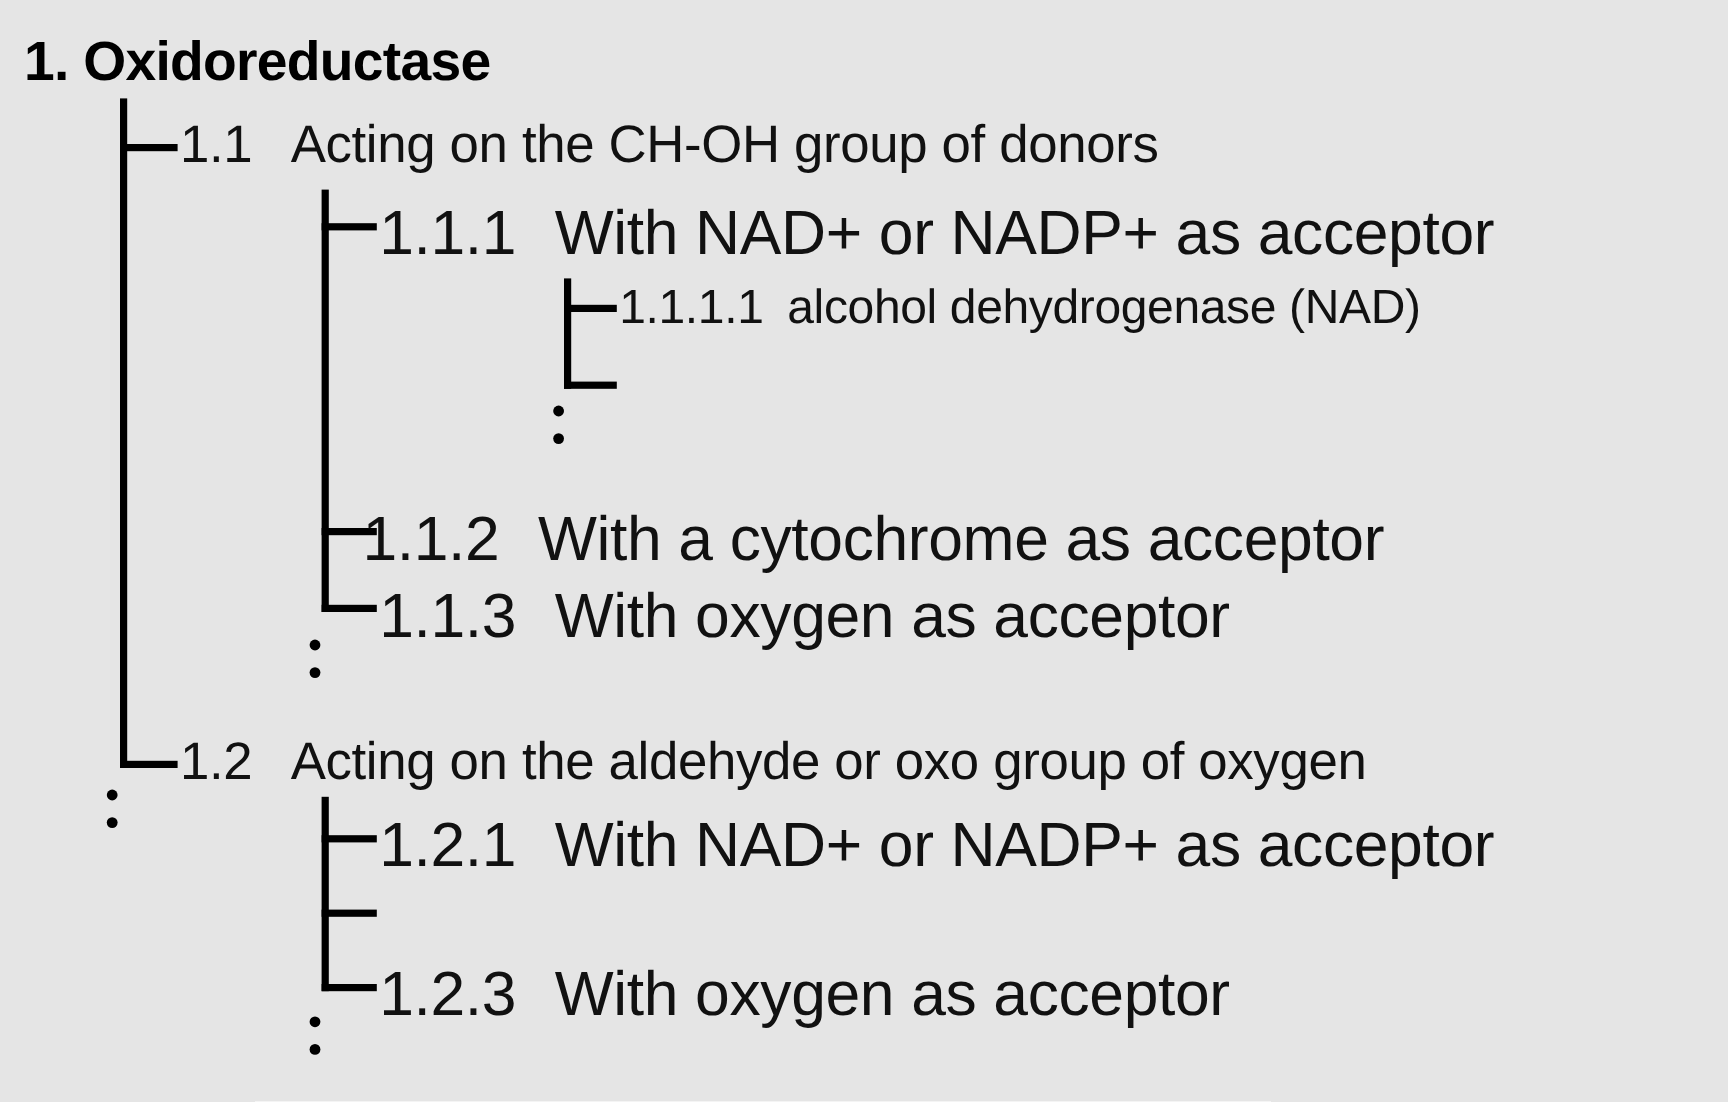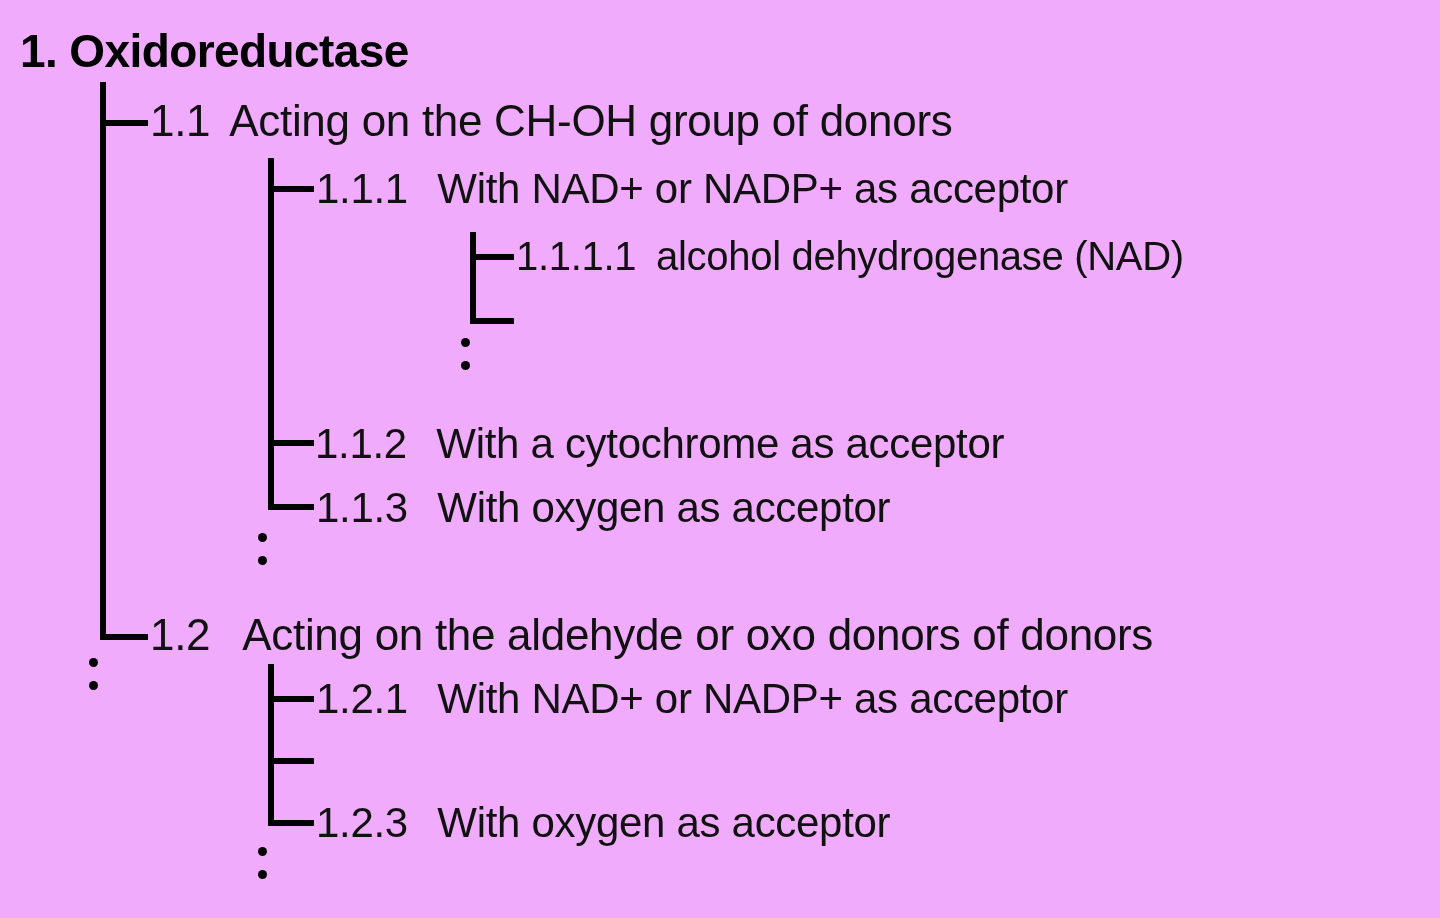--- a/index.html
+++ b/index.html
@@ -8,21 +8,21 @@
     background: #ffffff;
   }
   body {
     font-family: "Liberation Sans", sans-serif;
     color: #000000;
   }
   #canvas {
     position: relative;
     width: 1440px;
     height: 918px;
-    background: #f0abfc;
+    background: #e5e5e5;
     overflow: hidden;
   }
 
   
   .node {
     position: absolute;
     white-space: nowrap;
     font-family: "Liberation Sans", sans-serif;
     font-weight: 400;
     color: #111111;
@@ -39,21 +39,21 @@
     position: absolute;
     white-space: nowrap;
     font-weight: 700;
     color: #000000;
     font-size: 46px;
     letter-spacing: -0.6px;
   }
 
   
   .lvl1 { font-size: 44px; }
-  .lvl2 { font-size: 42px; }
+  .lvl2 { font-size: 52px; }
   .lvl3 { font-size: 40px; }
 
   
   .vline {
     position: absolute;
     background: #000000;
     width: 6px;
   }
   .hline {
     position: absolute;
@@ -89,21 +89,21 @@
 
   <div class="hline" style="left:100px; top:634px; width:48px;"></div>
 
   <div class="dots" style="left:89px; top:658px;">
     <i></i>
       <i></i>
   </div>
 
   <div class="node lvl1" style="left:150px; top:96px;">
     <span class="code">1.1</span>
-    <span class="desc" style="margin-left:7px;text-align:right;">Acting on the CH-OH group of donors</span>
+    <span class="desc" style="margin-left:20px;text-align:right;">Acting on the CH-OH group of donors</span>
   </div>
 
   <div class="vline" style="left:268px; top:158px; height:352px;"></div>
 
   <div class="hline" style="left:268px; top:186px; width:46px;"></div>
   <div class="hline" style="left:268px; top:440px; width:46px;"></div>
   <div class="hline" style="left:268px; top:504px; width:46px;"></div>
 
   <div class="dots" style="left:258px; top:533px;">
     <i></i>
@@ -124,33 +124,33 @@
     <i></i>
       <i></i>
   </div>
 
   <div class="node lvl3" style="left:516px; top:234px;text-align:right;">
     <span class="code">1.1.1.1</span>
     <span class="desc" style="margin-left:9px;">alcohol dehydrogenase (NAD)</span>
   </div>
 
 
-  <div class="node lvl2" style="left:315px; top:420px;text-align:right;">
+  <div class="node lvl2" style="left:302px; top:420px;text-align:right;">
     <span class="code">1.1.2</span>
     <span class="desc" style="margin-left:18px;">With a cytochrome as acceptor</span>
   </div>
 
   <div class="node lvl2" style="left:316px; top:484px;">
     <span class="code">1.1.3</span>
     <span class="desc" style="margin-left:18px;">With oxygen as acceptor</span>
   </div>
 
   <div class="node lvl1" style="left:150px; top:610px;">
     <span class="code">1.2</span>
-    <span class="desc" style="margin-left:20px;">Acting on the aldehyde or oxo donors of donors</span>
+    <span class="desc" style="margin-left:20px;">Acting on the aldehyde or oxo group of oxygen</span>
   </div>
 
   <div class="vline" style="left:268px; top:664px; height:162px;"></div>
 
   <div class="hline" style="left:268px; top:696px; width:46px;"></div>
   <div class="hline" style="left:268px; top:758px; width:46px;"></div>
   <div class="hline" style="left:268px; top:820px; width:46px;"></div>
 
   <div class="dots" style="left:258px; top:847px;">
     <i></i>

